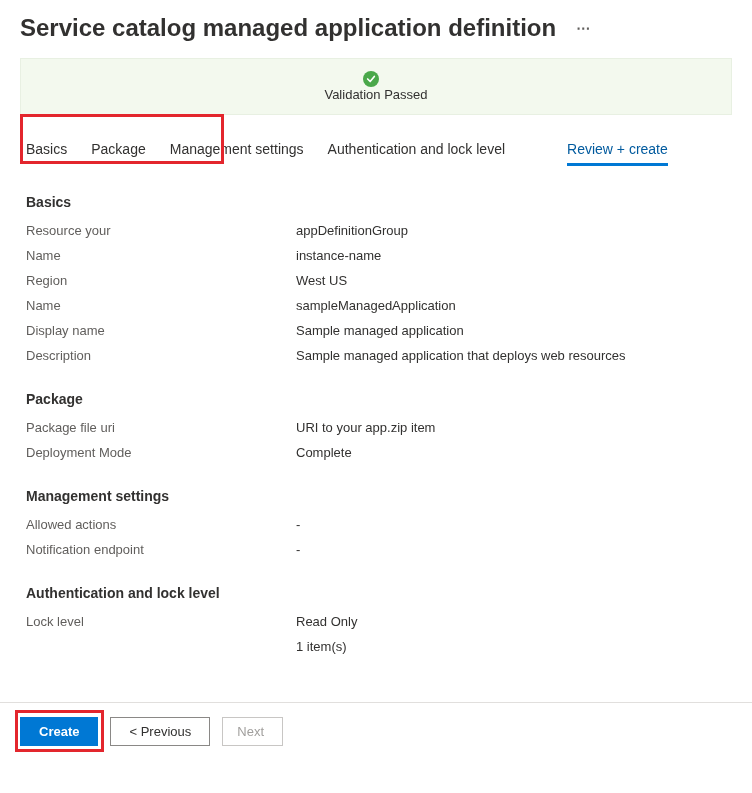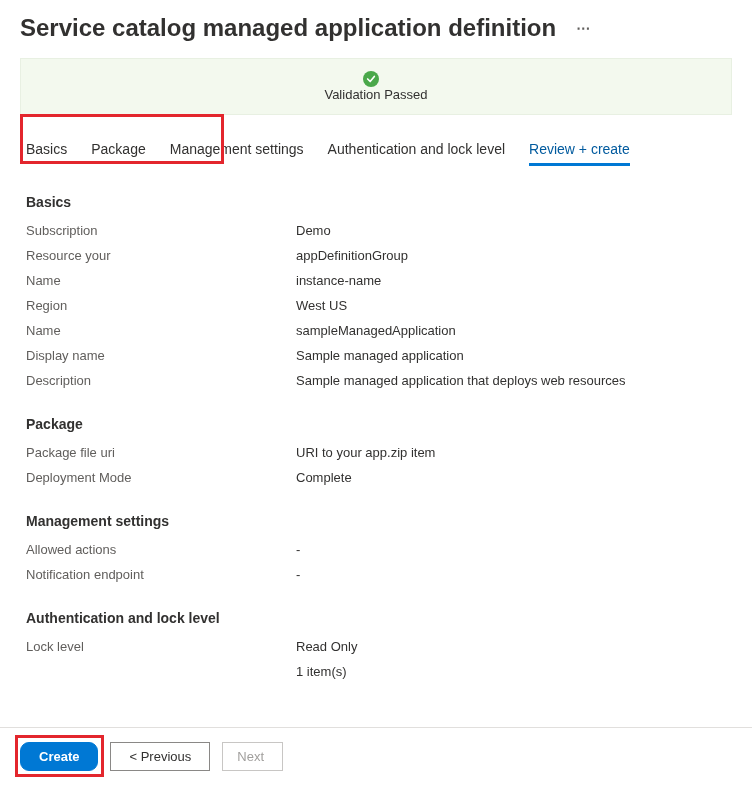--- a/index.html
+++ b/index.html
@@ -65,20 +65,21 @@
       padding: 6px 0;
       font-size: 14px;
       color: #323130;
       cursor: pointer;
       border-bottom: 3px solid transparent;
     }
     .tab.active {
       color: #005a9e;
       border-bottom: 3px solid #0078d4;
       font-weight: 400;
+      margin-left: 38px;
     }
     .content { padding: 0 26px 20px 26px; }
     .section { margin-bottom: 26px; }
     .section-header {
       font-weight: 600;
       font-size: 14px;
       margin-bottom: 12px;
       color: #323130;
     }
     .row {
@@ -114,21 +115,20 @@
       border: 1px solid #8a8886;
       background: #ffffff;
       color: #323130;
       font-family: inherit;
     }
     .btn-primary {
       background: #0078d4;
       border-color: #0078d4;
       color: #ffffff;
       font-weight: 600;
-      border-radius: 9px;
     }
     .btn.disabled {
       color: #a19f9d;
       border-color: #c8c6c4;
       cursor: default;
       padding-left: 14px;
     }
     .footer-wrap { position: relative; }
   </style>
 </head>
@@ -157,24 +157,20 @@
   <div class="tab">Management settings</div>
   <div class="tab">Authentication and lock level</div>
   <div class="tab active">Review + create</div>
 </div>
 
 <div class="content">
 
   <div class="section">
     <div class="section-header">Basics</div>
     <div class="row">
-      <div class="row-label">Subscription</div>
-      <div class="row-value">Demo</div>
-    </div>
-    <div class="row">
       <div class="row-label">Resource your</div>
       <div class="row-value">appDefinitionGroup</div>
     </div>
     <div class="row">
       <div class="row-label">Name</div>
       <div class="row-value">instance-name</div>
     </div>
     <div class="row">
       <div class="row-label">Region</div>
       <div class="row-value">West US</div>

